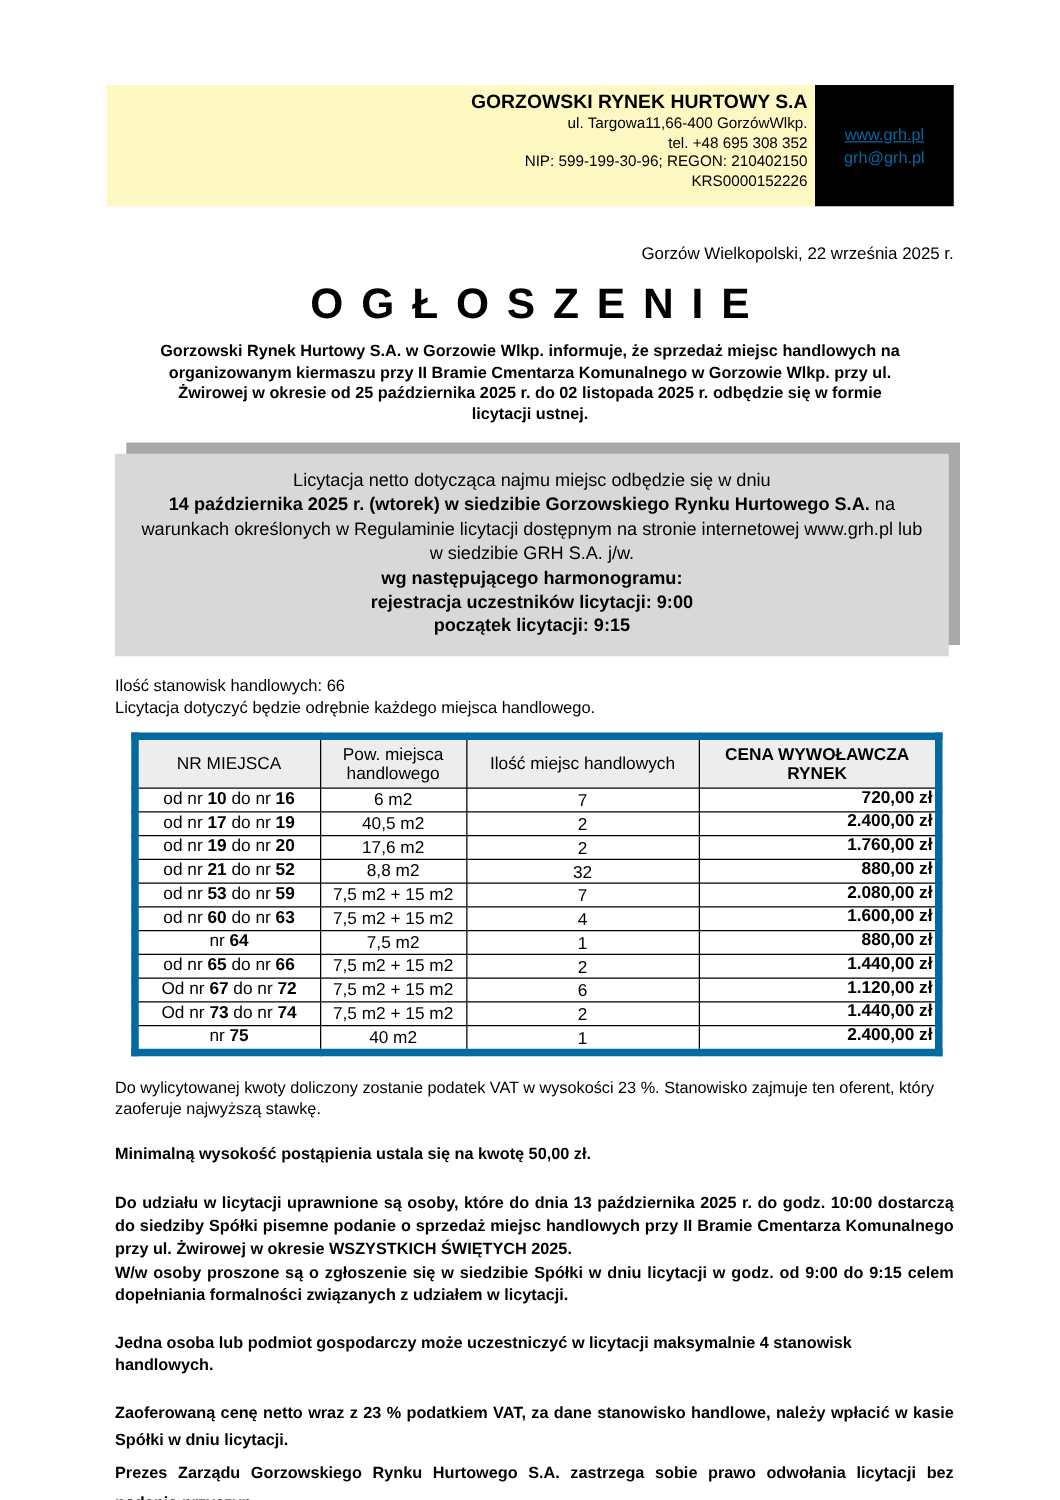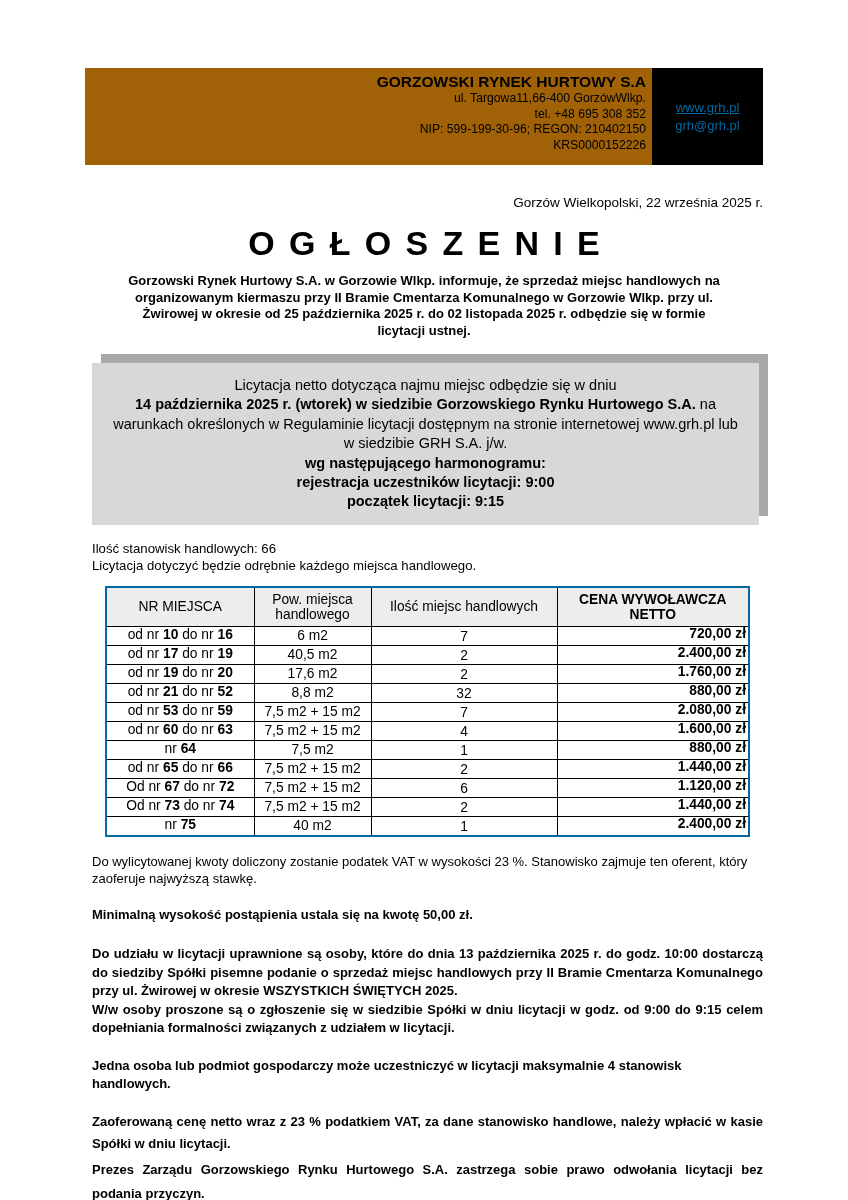--- a/index.html
+++ b/index.html
@@ -2,41 +2,41 @@
 <html><head>
 <meta charset="utf-8">
 <style>
   html,body{margin:0;padding:0;background:#fff;}
   .page{
     width:848px;height:1200px;position:relative;overflow:hidden;background:#fff;
     font-family:"Liberation Sans","DejaVu Sans",sans-serif;color:#000;
   }
   
   .letterhead{display:flex;margin:68px 85px 0 85px;height:97px;}
-  .lh-green{flex:1;background:#a16207;text-align:right;padding:5px 6px 0 8px;box-sizing:border-box;}
+  .lh-green{flex:1;background:#fef9c3;text-align:right;padding:5px 6px 0 8px;box-sizing:border-box;}
   .lh-company{font-weight:bold;font-size:15.5px;line-height:18px;}
   .lh-line{font-size:12.2px;line-height:15.6px;}
   .lh-black{width:111px;background:#000;color:#0369a1;display:flex;flex-direction:column;
     align-items:center;justify-content:center;font-size:13px;line-height:18px;}
   .lh-site{text-decoration:underline;cursor:pointer;}
   
   .dateline{margin:30px 85px 0 0;text-align:right;font-size:13.5px;}
   .title{margin:14px 0 0;text-align:center;font-size:34px;font-weight:bold;
     letter-spacing:0.42em;padding-left:0.42em;}
   .intro{width:610px;margin:10px auto 0;text-align:center;font-weight:bold;
     font-size:13px;line-height:16.5px;}
   
   .notice{margin:24px 89px 0 92px;background:#d8d8d8;box-shadow:9px -9px 0 0 #a9a9a9;
     padding:13px 18px;text-align:center;font-size:14.5px;line-height:19.4px;box-sizing:border-box;}
   .notice .b{font-weight:bold;}
   
   .pre-table{margin:15px 85px 0 92px;font-size:13.2px;line-height:17.5px;}
   
   table.stalls{margin:11px 0 0 105px;border-collapse:collapse;width:643px;
-    table-layout:fixed;border:2px solid #0369a1;}
+    table-layout:fixed;border:6px solid #0369a1;}
   .stalls th,.stalls td{border:1px solid #000;}
   .stalls thead th{background:#ededed;font-weight:normal;font-size:13.8px;
     white-space:pre-line;height:38px;vertical-align:middle;padding:0 2px;}
   .stalls thead th.h-cena{font-weight:bold;}
   .stalls td{font-size:13.8px;height:17px;padding:0 2px;text-align:center;
     vertical-align:middle;line-height:1.08;}
   .stalls td.c-cena{text-align:right;font-weight:bold;vertical-align:top;}
   .stalls td.c-ilosc{vertical-align:bottom;}
   .stalls td.c-pow{vertical-align:bottom;padding-bottom:1px;}
   
@@ -95,21 +95,21 @@
         <col style="width:186px">
         <col style="width:192px">
     </colgroup>
     <thead>
       <tr>
         <th>NR MIEJSCA</th>
         <th>Pow. miejsca
 handlowego</th>
         <th>Ilość miejsc handlowych</th>
         <th class="h-cena">CENA WYWOŁAWCZA
-NETTO</th>
+RYNEK</th>
       </tr>
     </thead>
     <tbody>
         <tr>
           <td class="c-miejsce"><span>od nr </span><b>10</b><span> do nr </span><b>16</b></td>
           <td class="c-pow">6 m2</td>
           <td class="c-ilosc">7</td>
           <td class="c-cena">720,00 zł</td>
         </tr>
         <tr>

